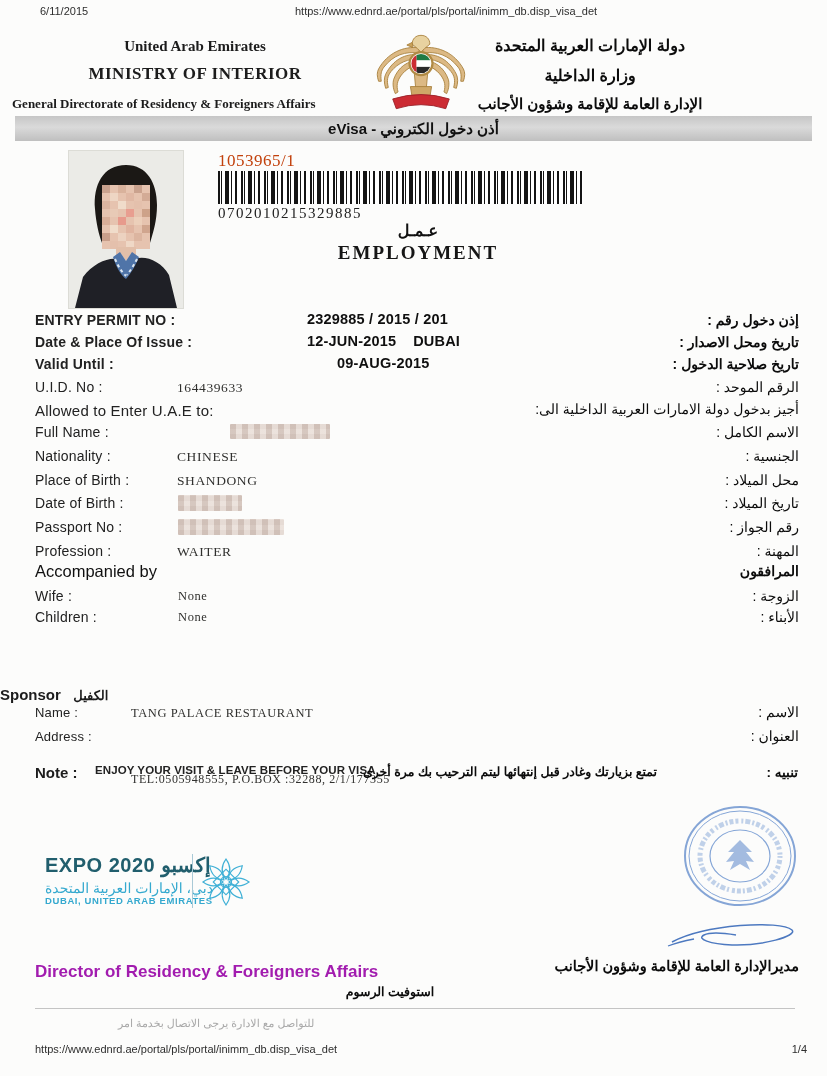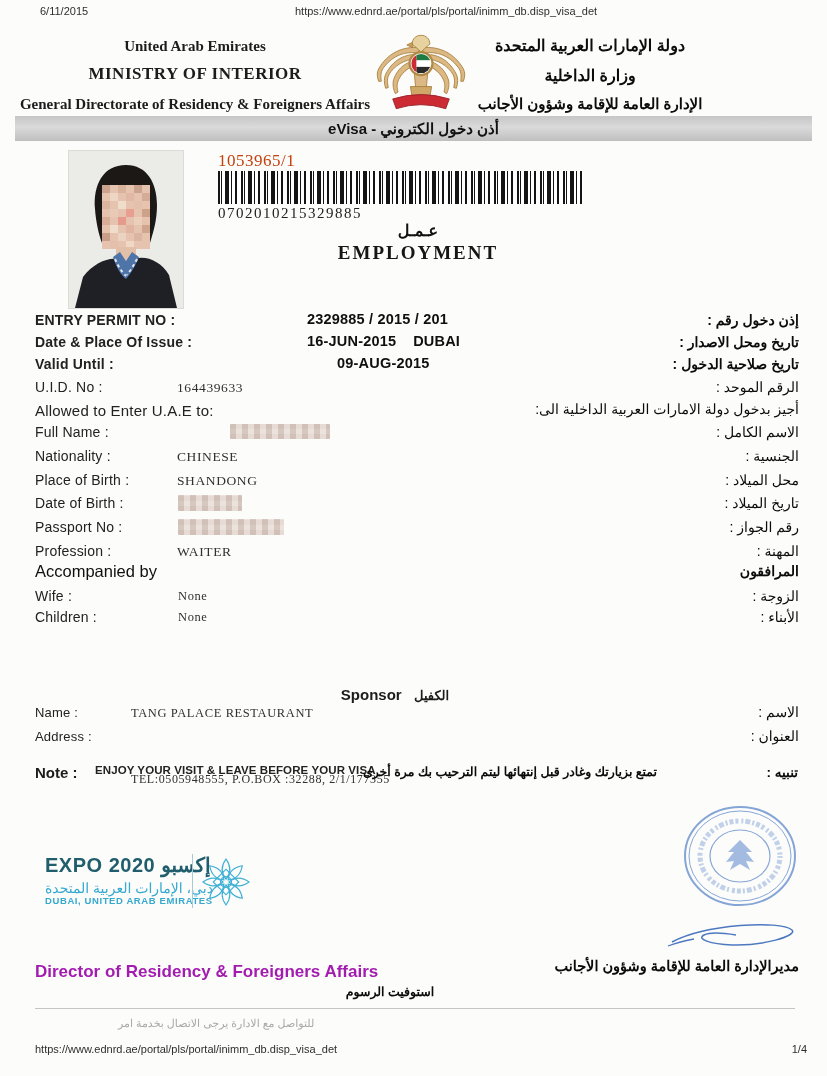--- a/index.html
+++ b/index.html
@@ -3,40 +3,40 @@
 <meta charset="utf-8">
 <style>
   html,body{margin:0;padding:0;background:#e9e9e9;}
   #page{position:relative;width:827px;height:1076px;background:#fcfcfb;overflow:hidden;
         font-family:"Liberation Sans",sans-serif;color:#1c1c1c;margin:0 auto;}
   .abs{position:absolute;}
   .tiny{font-size:11px;color:#2e2e2e;}
   .serifb{font-family:"Liberation Serif","DejaVu Serif",serif;font-weight:700;}
   .hdr-en1{left:30px;top:38px;width:330px;text-align:center;font-size:15px;}
   .hdr-en2{left:30px;top:64px;width:330px;text-align:center;font-size:17px;letter-spacing:.5px;}
-  .hdr-en3{left:12px;top:96px;width:366px;text-align:center;font-size:15px;}
+  .hdr-en3{left:12px;top:96px;width:366px;font-size:13px;}
   .hdr-ar{left:440px;width:300px;text-align:center;font-weight:700;direction:rtl;color:#0c0c0c;}
   .banner{left:15px;top:116px;width:797px;height:25px;line-height:25px;text-align:center;
           background:linear-gradient(180deg,#c6c6c6,#dadada 45%,#bfbfbf);
           font-weight:700;font-size:15px;direction:rtl;color:#111;}
   .lbl{font-size:14px;color:#222;letter-spacing:.2px;}
   .lblb{font-weight:700;}
   .vserif{font-family:"Liberation Serif","DejaVu Serif",serif;font-size:13.5px;color:#30302e;letter-spacing:.6px;}
   .vbold{font-weight:700;font-size:14.5px;color:#0f0f0f;letter-spacing:.2px;white-space:pre;}
   .arl{font-size:14px;color:#0b0b0b;direction:rtl;}
   .arb{font-weight:700;text-align:center;}
   .redact{background:
       repeating-linear-gradient(90deg,rgba(201,183,174,.65) 0 6px,rgba(234,224,218,.65) 6px 12px),
       repeating-linear-gradient(0deg,#ded2cb 0 5px,#efe7e1 5px 10px);
       border-radius:1px;}
   .barcode{background:repeating-linear-gradient(90deg,
       #141414 0 2px,#fff 2px 3px,#141414 3px 4px,#fff 4px 7px,#141414 7px 11px,
       #fff 11px 13px,#141414 13px 14px,#fff 14px 17px,#141414 17px 19px,#fff 19px 23px);}
   .heading-lg{font-weight:400;font-size:16.5px;color:#101010;}
-  .sponsor-head{left:0;top:686px;width:790px;text-align:center;}
+  .sponsor-head{left:0;top:686px;width:790px;text-align:left;}
   .sponsor-head .en{font-weight:700;font-size:15px;}
   .sponsor-head .ar{font-weight:700;font-size:13px;margin-left:8px;}
   .note-text{font-weight:700;font-size:11.5px;line-height:14px;color:#222;letter-spacing:.1px;}
   .expo-title{font-weight:700;font-size:20px;letter-spacing:.5px;}
   .expo-sub{font-weight:400;font-size:14px;text-align:right;}
   .expo-sub2{font-weight:700;font-size:9.5px;letter-spacing:.6px;}
   .vline{width:1px;background:#a9c9d6;}
   .hr{height:1px;background:#c4c4c4;}
   .faint-ar{font-size:11px;color:#a9a9a9;direction:rtl;}
 </style>
@@ -131,21 +131,21 @@
   <span class="abs" style="left:218px;top:205px;font-family:'Liberation Serif',serif;font-size:15px;letter-spacing:1.5px;color:#222">0702010215329885</span>
 
   <span class="abs arb" style="left:218px;top:221px;width:400px;text-align:center;font-size:16px;direction:rtl;color:#111">عـمـل</span>
   <span class="abs serifb" style="left:218px;top:242px;width:400px;text-align:center;font-size:19px;letter-spacing:2px;color:#161616">EMPLOYMENT</span>
 
   <span class="abs lbl lblb" style="left:35px;top:312px">ENTRY PERMIT NO :</span>
   <span class="abs vbold" style="left:307px;top:311px">2329885 / 2015 / 201</span>
   <span class="abs arl arb" style="right:28px;top:312px">إذن دخول رقم :</span>
 
   <span class="abs lbl lblb" style="left:35px;top:334px">Date &amp; Place Of Issue :</span>
-  <span class="abs vbold" style="left:307px;top:333px">16-JUN-2015    DUBAI</span>
+  <span class="abs vbold" style="left:307px;top:333px">12-JUN-2015    DUBAI</span>
   <span class="abs arl arb" style="right:28px;top:334px">تاريخ ومحل الاصدار :</span>
 
   <span class="abs lbl lblb" style="left:35px;top:356px">Valid Until :</span>
   <span class="abs vbold" style="left:337px;top:355px">09-AUG-2015</span>
   <span class="abs arl arb" style="right:28px;top:356px">تاريخ صلاحية الدخول :</span>
 
   <span class="abs lbl" style="left:35px;top:379px">U.I.D. No :</span>
   <span class="abs vserif" style="left:177px;top:380px">164439633</span>
   <span class="abs arl" style="right:28px;top:379px">الرقم الموحد :</span>
 

